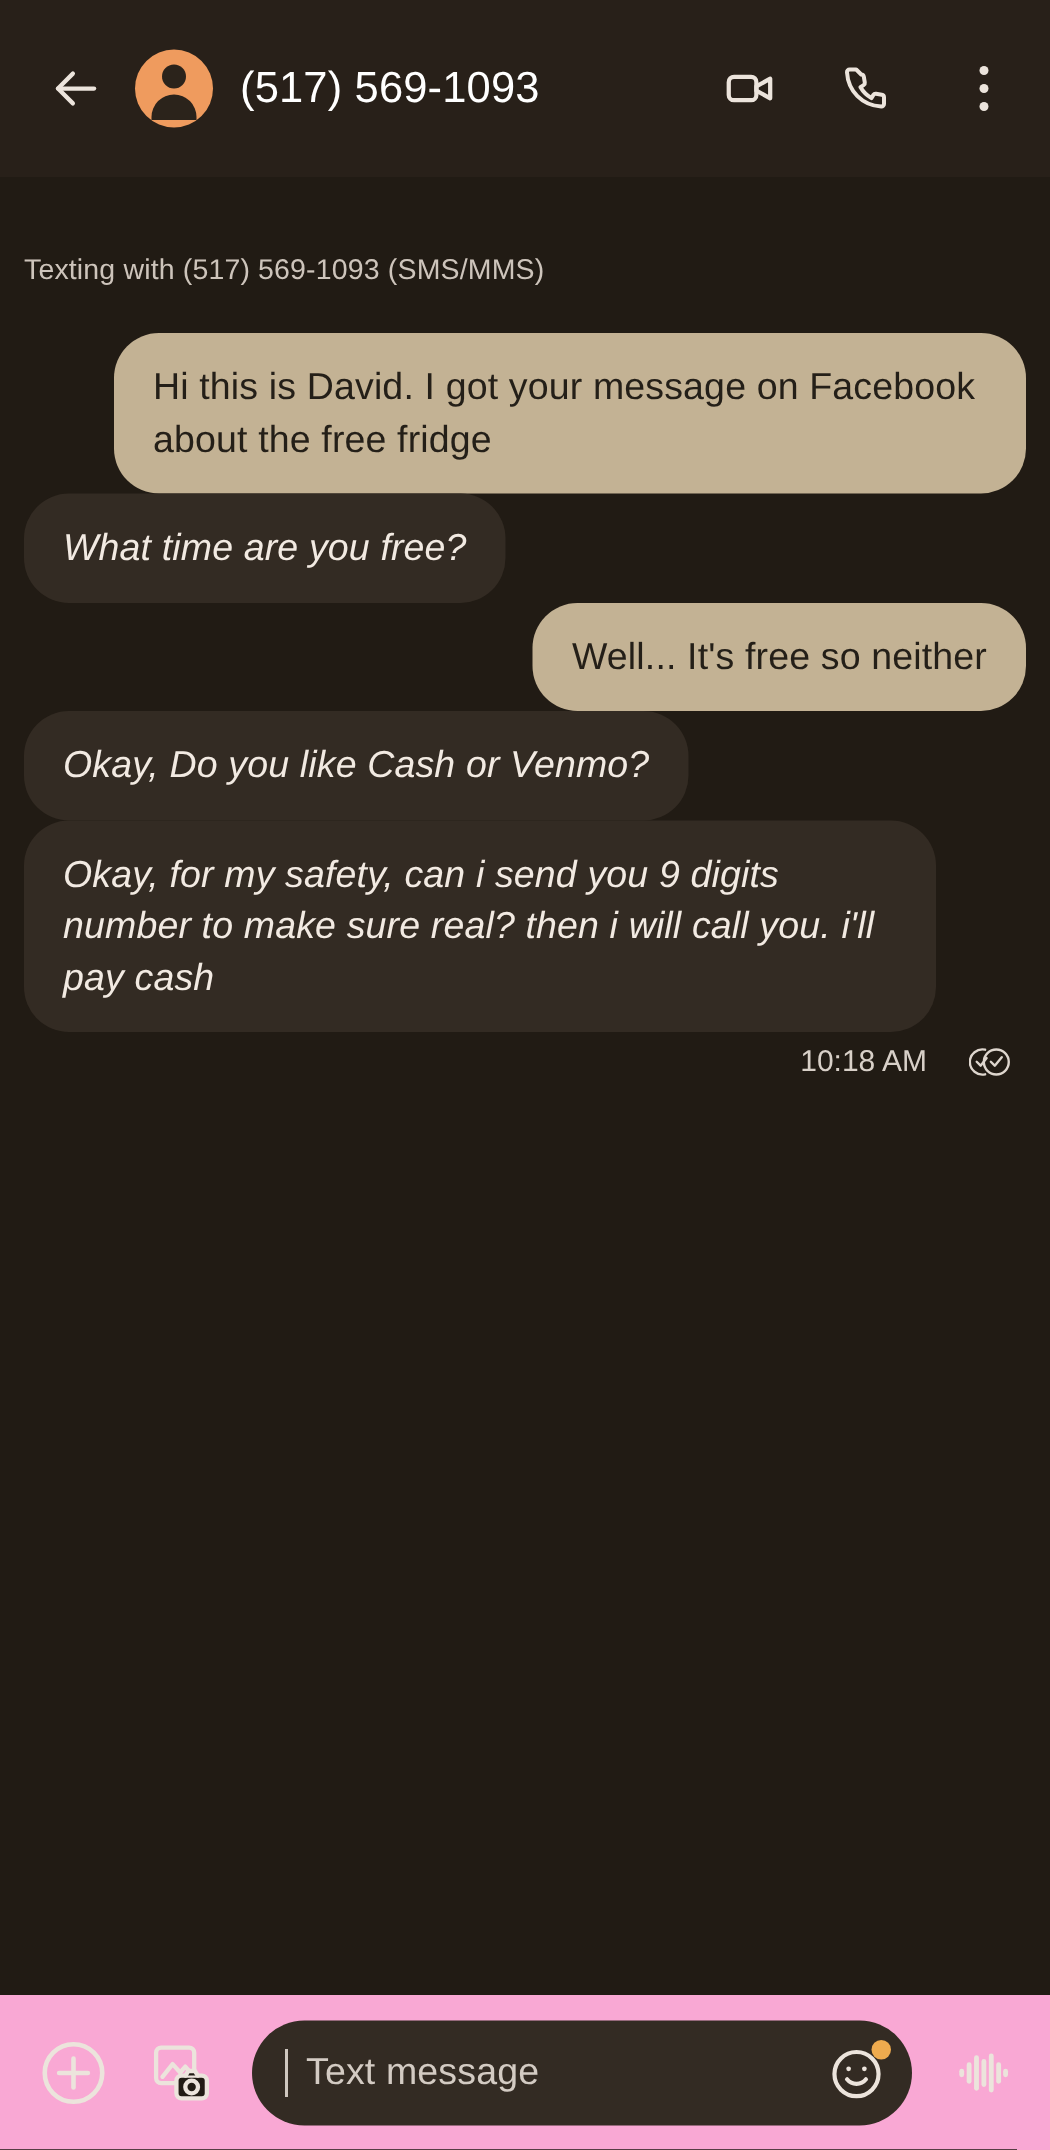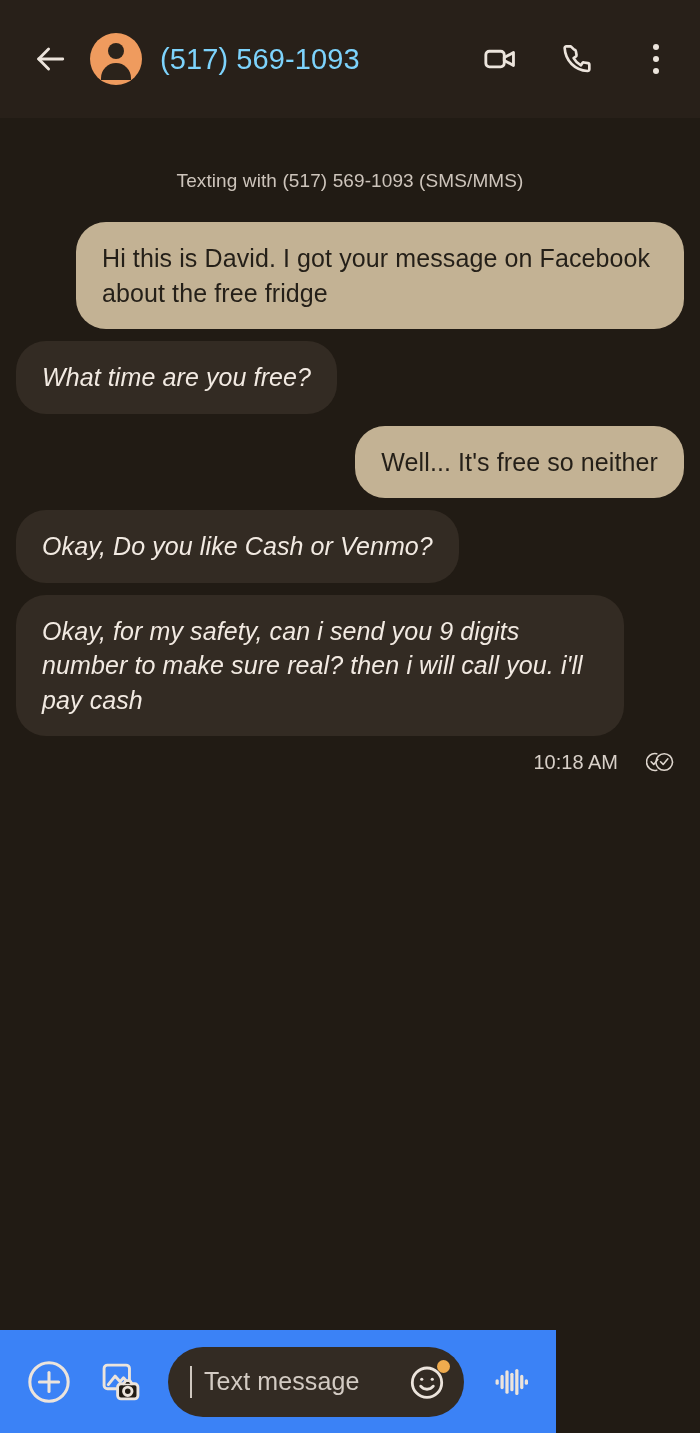--- a/index.html
+++ b/index.html
@@ -45,21 +45,21 @@
   .avatar .body {
     position: absolute; bottom: 5px; left: 50%;
     transform: translateX(-50%);
     width: 30px; height: 17px;
     border-radius: 16px 16px 0 0;
     background: #2b231b;
   }
   .header-title {
     font-size: 29px;
     letter-spacing: 0.1px;
-    color: #7dd3fc;
+    color: #ffffff;
     margin-left: 18px;
     white-space: nowrap;
     flex: 1 1 auto;
   }
   .header-actions {
     display: flex; align-items: center; gap: 38px;
     flex: 0 0 auto;
   }
   .hdr-icon {
     width: 40px; height: 40px;
@@ -69,28 +69,28 @@
   .dots { display:flex; flex-direction:column; gap:6px; align-items:center; }
   .dots i { width:6px; height:6px; border-radius:50%; background:#ece4dc; display:block; }
 
   
   .thread {
     padding: 0 16px;
     height: calc(1433px - 118px - 103px);
     overflow: hidden;
   }
   .subtitle {
-    text-align: center;
+    text-align: left;
     font-size: 19px;
     color: #cdc4bb;
     margin-top: 52px;
     margin-bottom: 30px;
     letter-spacing: 0.1px;
   }
-  .row { display: flex; margin-bottom: 12px; }
+  .row { display: flex; margin-bottom: 0; }
   .row.incoming { justify-content: flex-start; }
   .row.outgoing { justify-content: flex-end; }
 
   .bubble {
     max-width: 608px;
     padding: 19px 26px;
     border-radius: 30px;
     font-size: 25px;
     line-height: 1.38;
     letter-spacing: 0.1px;
@@ -116,25 +116,25 @@
     margin-top: 6px;
     padding-right: 10px;
     font-size: 20px;
     color: #d8d0c8;
   }
 
   
   .composer {
     position: absolute;
     left: 0; bottom: 0;
-    width: 556px; height: 103px;
+    width: 700px; height: 103px;
     display: flex; align-items: center;
     padding: 0 20px 0 24px;
     gap: 22px;
-    background: #3b82f6;
+    background: #f9a8d4;
   }
   .comp-icon {
     width: 50px; height: 50px;
     display: flex; align-items: center; justify-content: center;
     flex: 0 0 auto;
     cursor: pointer;
   }
   .input-wrap {
     flex: 1 1 auto;
     height: 70px;

